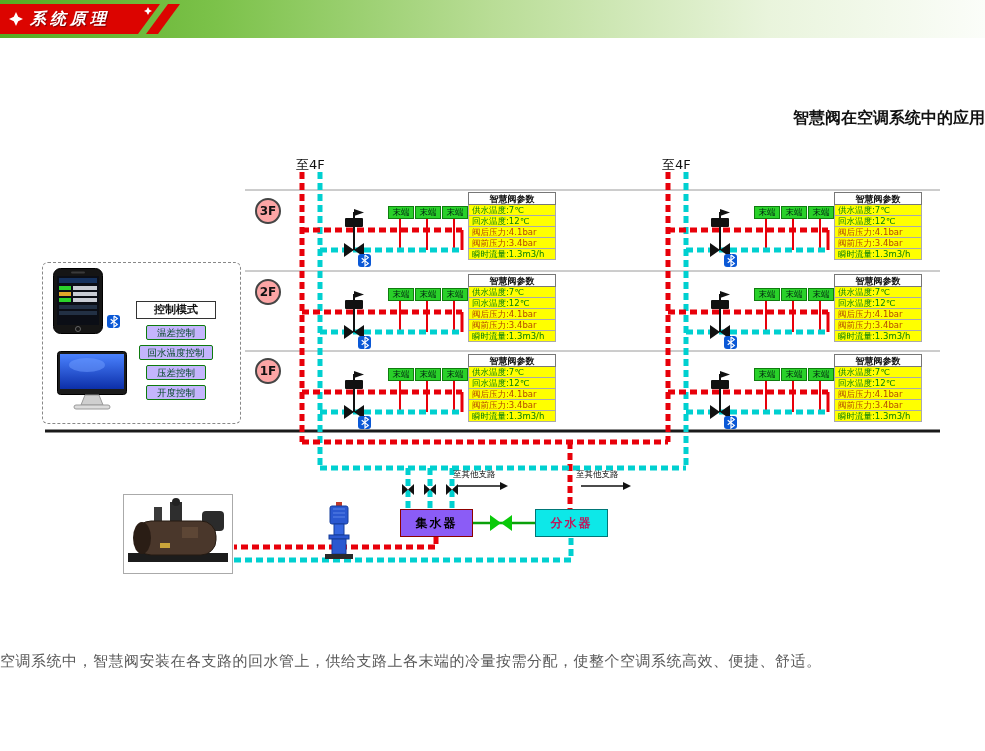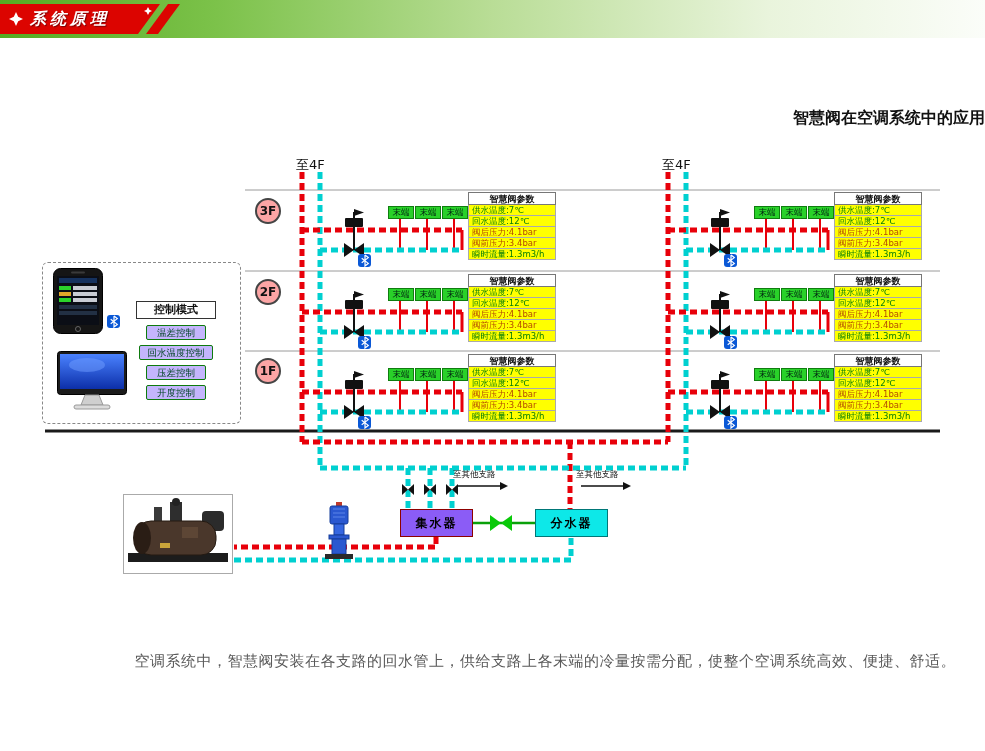--- a/index.html
+++ b/index.html
@@ -6,21 +6,21 @@
   #page{position:relative;width:985px;height:751px;background:#fff;overflow:hidden;
         font-family:"DejaVu Sans","Liberation Sans",sans-serif;color:#111}
   .abs{position:absolute}
   
   #band{position:absolute;left:0;top:0;width:985px;height:38px;
         background:linear-gradient(90deg,#55ab22 0%,#7cc24a 22%,#b9dd96 50%,#e9f4dc 78%,#fbfdf9 100%)}
   #ribbon{position:absolute;left:0;top:0}
   #ribbon-text{position:absolute;left:30px;top:9px;font-size:16px;font-weight:bold;font-style:italic;
                color:#fff;letter-spacing:4px;text-shadow:1px 1px 1px #7d0000}
   #dtitle{position:absolute;top:108px;left:0;width:985px;text-align:right;font-size:16px;font-weight:bold}
-  #caption{position:absolute;top:652px;left:0;width:956px;text-align:right;font-size:15px;color:#595959;letter-spacing:.5px}
+  #caption{position:absolute;top:652px;left:0;width:956px;text-align:left;font-size:15px;color:#595959;letter-spacing:.5px}
   
   .psup{stroke:#e8000a;stroke-width:5;stroke-dasharray:7 4;fill:none}
   .pret{stroke:#00d0d0;stroke-width:5;stroke-dasharray:7 4;fill:none}
   .stub{stroke:#e8000a;stroke-width:2}
   .stub2{stroke:#e8000a;stroke-width:3}
   .vstem{stroke:#111;stroke-width:2}
   .fline{stroke:#9a9a9a;stroke-width:1}
   #ground{stroke:#1a1a1a;stroke-width:3}
   
   .fcircle{position:absolute;width:22px;height:22px;border:2px solid #444;border-radius:50%;background:#fca5a5;
@@ -46,21 +46,21 @@
   #ctrl-head{position:absolute;left:93px;top:38px;width:80px;height:18px;background:#fff;border:1px solid #333;
              box-sizing:border-box;font-size:11px;font-weight:bold;text-align:center;line-height:16px}
   .mode{position:absolute;height:15px;background:#c4b5fd;border:1px solid #0e7a0e;border-radius:2px;box-sizing:border-box;
         font-size:9.5px;line-height:13px;text-align:center;color:#042}
   
   .eqp{position:absolute}
   #chiller{position:absolute;left:123px;top:494px;width:110px;height:80px;background:#fff;border:1px solid #aaa;box-sizing:border-box}
   #collector{position:absolute;left:400px;top:509px;width:73px;height:28px;background:#8b5cf6;border:1px solid #8d0000;
              box-sizing:border-box;font-size:12px;font-weight:bold;letter-spacing:2px;text-align:center;line-height:26px;color:#000}
   #distributor{position:absolute;left:535px;top:509px;width:73px;height:28px;background:#0de8e8;border:1px solid #077;
-             box-sizing:border-box;font-size:12px;font-weight:bold;letter-spacing:2px;text-align:center;line-height:26px;color:#000000}
+             box-sizing:border-box;font-size:12px;font-weight:bold;letter-spacing:2px;text-align:center;line-height:26px;color:#be185d}
 </style>
 </head>
 <body>
 
 <div id="page">
 
   <div id="band">
     <svg id="ribbon" width="200" height="38">
       <polygon points="0,4 160,4 138,34 0,34" fill="#dc0400"></polygon>
       <polygon points="168,4 180,4 158,34 146,34" fill="#dc0400"></polygon>

